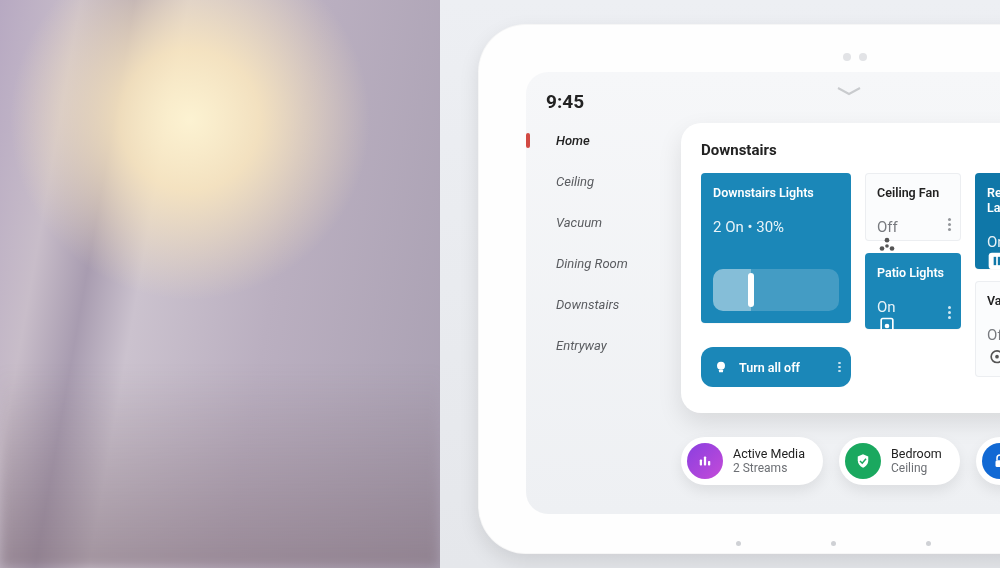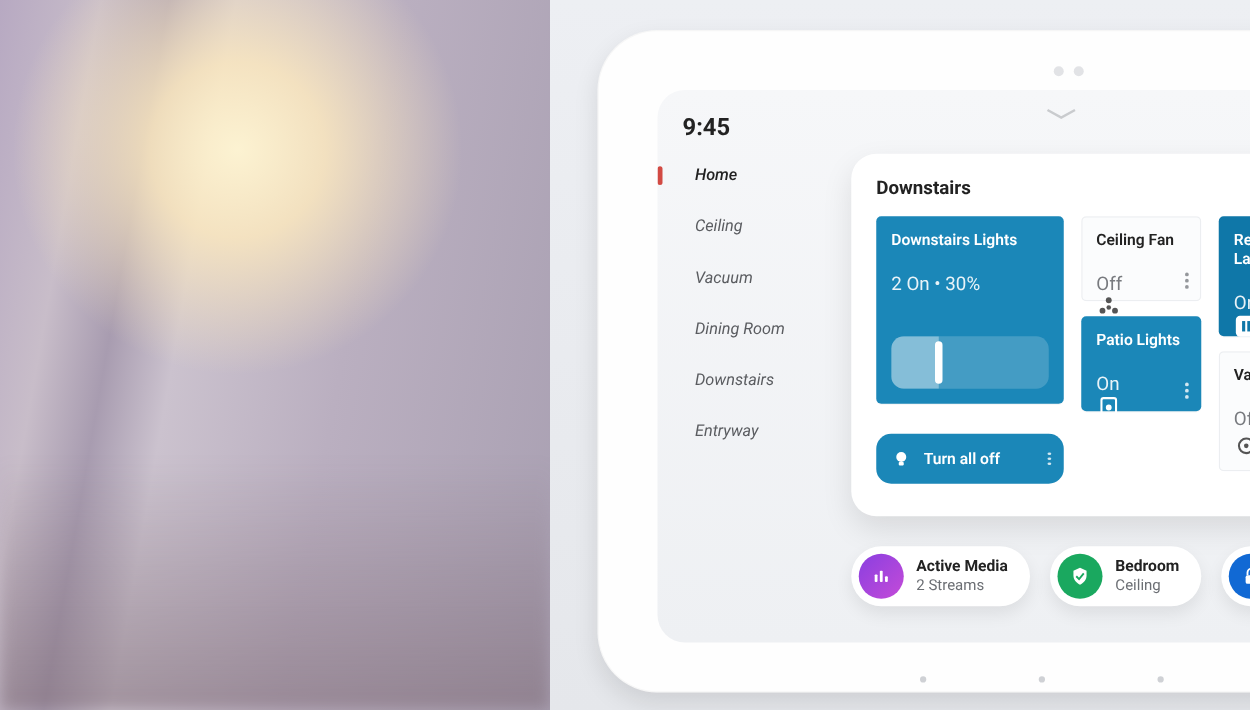--- a/index.html
+++ b/index.html
@@ -124,21 +124,21 @@
   .pill{
     background:#fff; border-radius:999px; height:48px;
     display:flex; align-items:center; gap:10px; padding:0 18px 0 6px;
     box-shadow: 0 6px 14px rgba(0,0,0,0.08);
     cursor:pointer;
     flex:0 0 auto;
   }
   .pill .badge{
     width:36px;height:36px;border-radius:50%; display:flex;align-items:center;justify-content:center; color:#fff;
   }
-  .pill .txt .a{ font-size:12.5px; font-weight:700; color:#222; line-height:1.1;}
+  .pill .txt .a{ font-size:12.5px; font-weight:400; color:#222; line-height:1.1;}
   .pill .txt .b{ font-size:12px; color:#6c6f74;}
 
   
   .hw-dots{ position:absolute; left:76px; right:0; bottom:22px; display:flex; gap:90px; padding-left:220px;}
   .hw-dots i{ width:5px;height:5px;border-radius:50%; background:#cfd1d5; display:block;}
 
   
   .svg{ display:block;}
 </style>
 </head>

